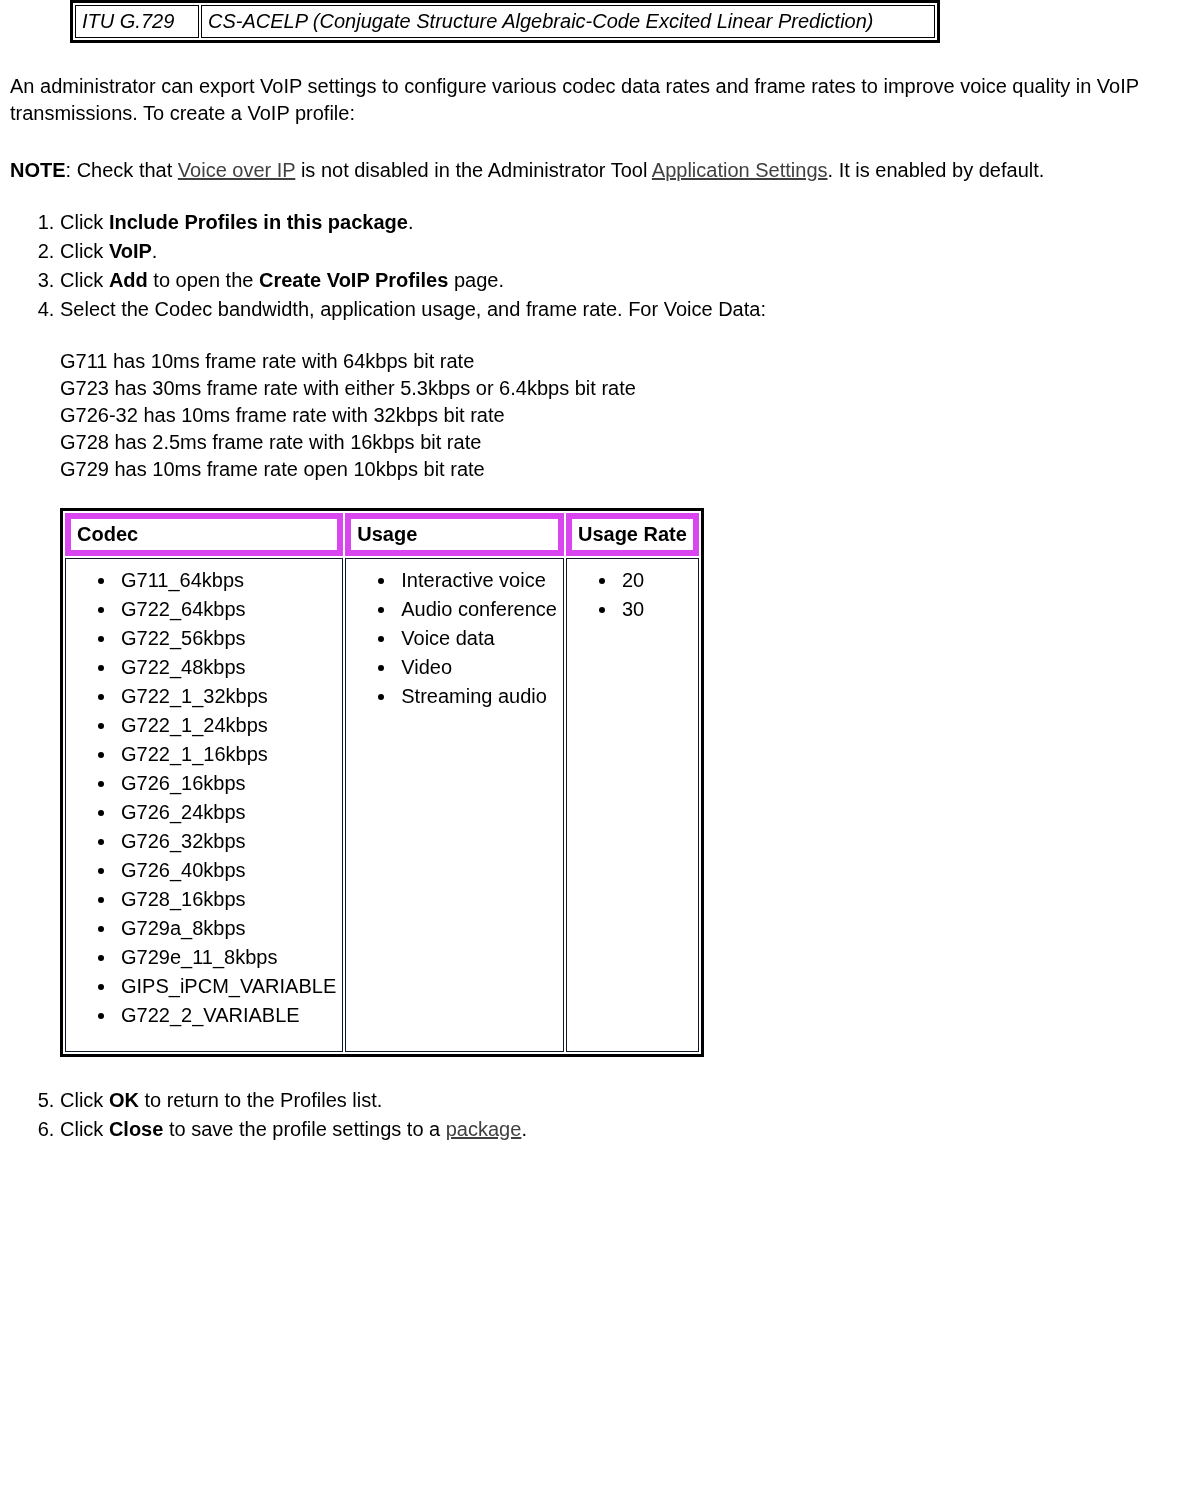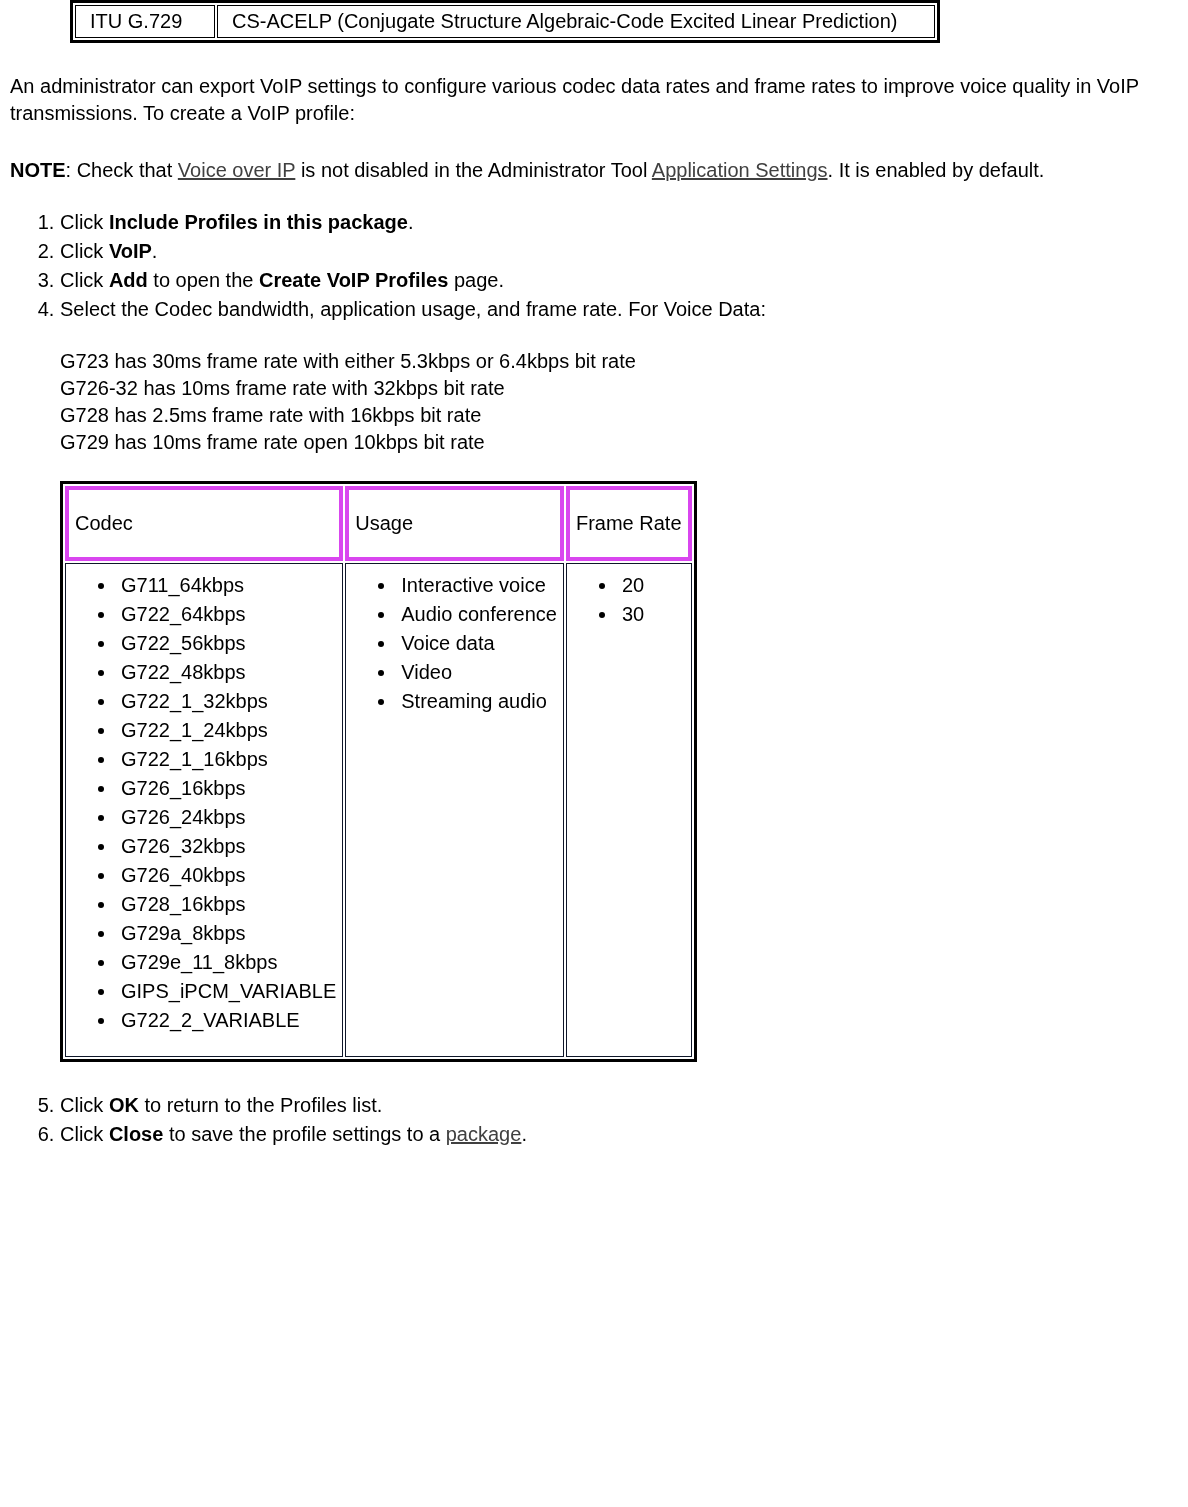--- a/index.html
+++ b/index.html
@@ -12,22 +12,23 @@
     }
     .top-table {
       border: 3px solid #000;
       border-collapse: separate;
       border-spacing: 2px;
       margin: 0 0 30px 70px;
       width: 870px;
     }
     .top-table td {
       border: 1px solid #000;
-      padding: 4px 14px;
+      padding: 4px 6px;
       vertical-align: top;
+      font-style: italic;
     }
     .top-table td:first-child {
       width: 110px;
       white-space: nowrap;
     }
     .para {
       margin: 20px 10px 30px 10px;
       line-height: 1.35;
     }
     .note {
@@ -60,24 +61,24 @@
       margin-top: 25px;
       margin-bottom: 25px;
     }
     .param-table {
       border: 3px solid #000;
       border-collapse: separate;
       border-spacing: 2px;
       margin-bottom: 30px;
     }
     .param-table th {
-      border: 4px solid #d946ef;
-      padding: 20px 6px;
+      border: 6px solid #d946ef;
+      padding: 2px 6px;
       text-align: left;
-      font-weight: normal;
+      font-weight: bold;
     }
     .param-table td {
       border: 1px solid #0f172a;
       padding: 2px 6px;
       vertical-align: top;
     }
     .param-table ul {
       list-style-type: disc;
       margin: 6px 0 20px 0;
       padding-left: 45px;
@@ -112,33 +113,34 @@
   <li>
     <span>Click </span><span class="bold">VoIP</span><span>.</span>
   </li>
   <li>
     <span>Click </span><span class="bold">Add</span><span> to open the </span><span class="bold">Create VoIP Profiles</span><span> page.</span>
   </li>
   <li>
     <span>Select the Codec bandwidth, application usage, and frame rate. For Voice Data:</span>
 
     <div class="codec-block">
+      <div>G711 has 10ms frame rate with 64kbps bit rate</div>
       <div>G723 has 30ms frame rate with either 5.3kbps or 6.4kbps bit rate</div>
       <div>G726-32 has 10ms frame rate with 32kbps bit rate</div>
       <div>G728 has 2.5ms frame rate with 16kbps bit rate</div>
       <div>G729 has 10ms frame rate open 10kbps bit rate</div>
     </div>
 
 
     <table class="param-table">
       <tbody>
           <tr>
         <th>Codec</th>
         <th>Usage</th>
-        <th>Frame Rate</th>
+        <th>Usage Rate</th>
       </tr>
       <tr>
         <td>
           <ul>
             <li>G711_64kbps</li>
             <li>G722_64kbps</li>
             <li>G722_56kbps</li>
             <li>G722_48kbps</li>
             <li>G722_1_32kbps</li>
             <li>G722_1_24kbps</li>

